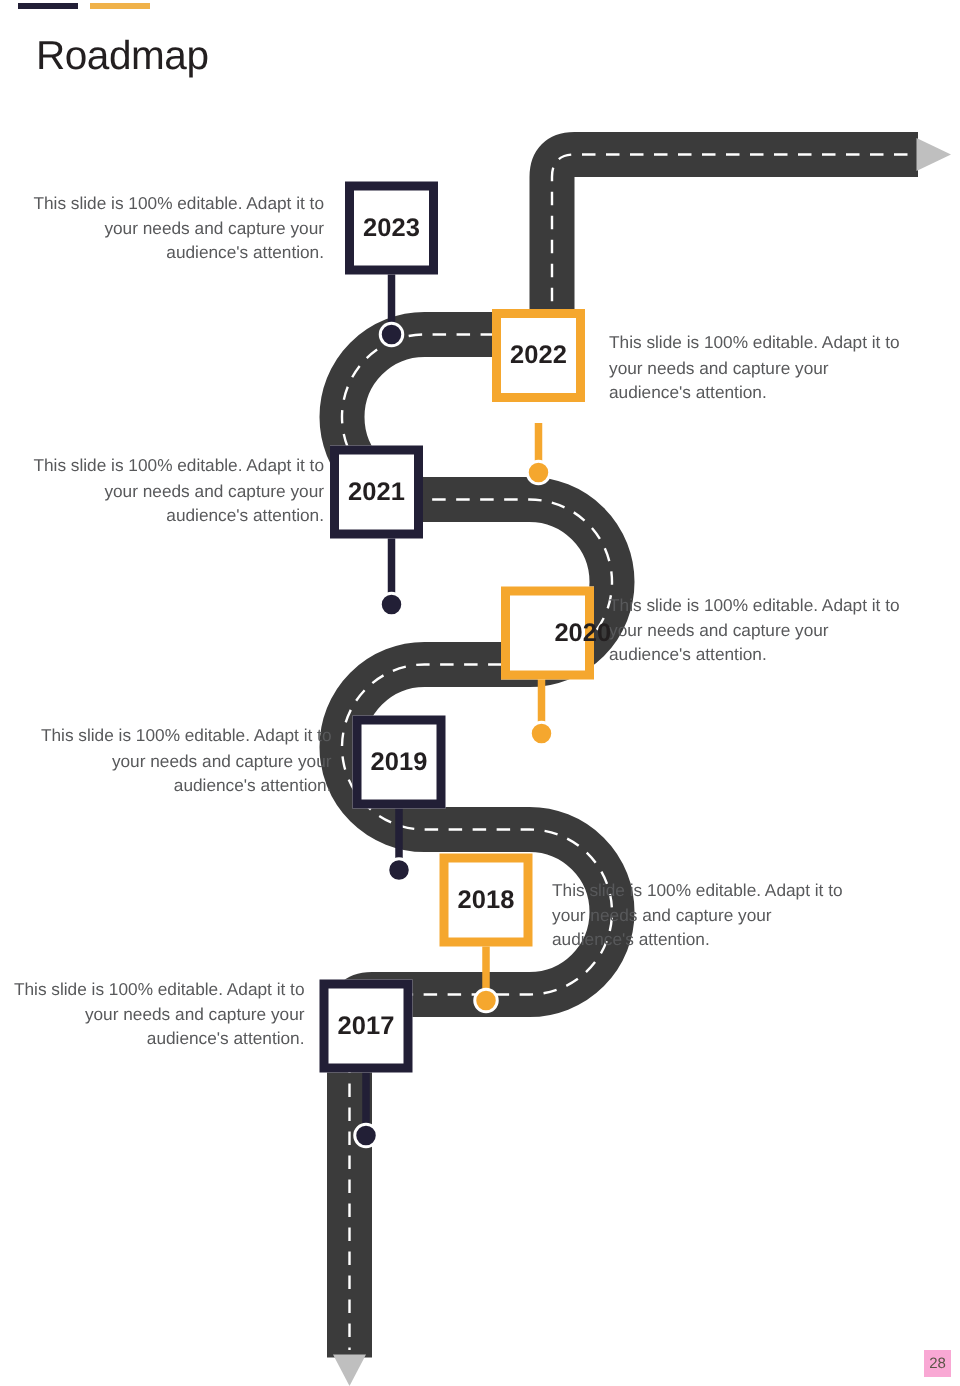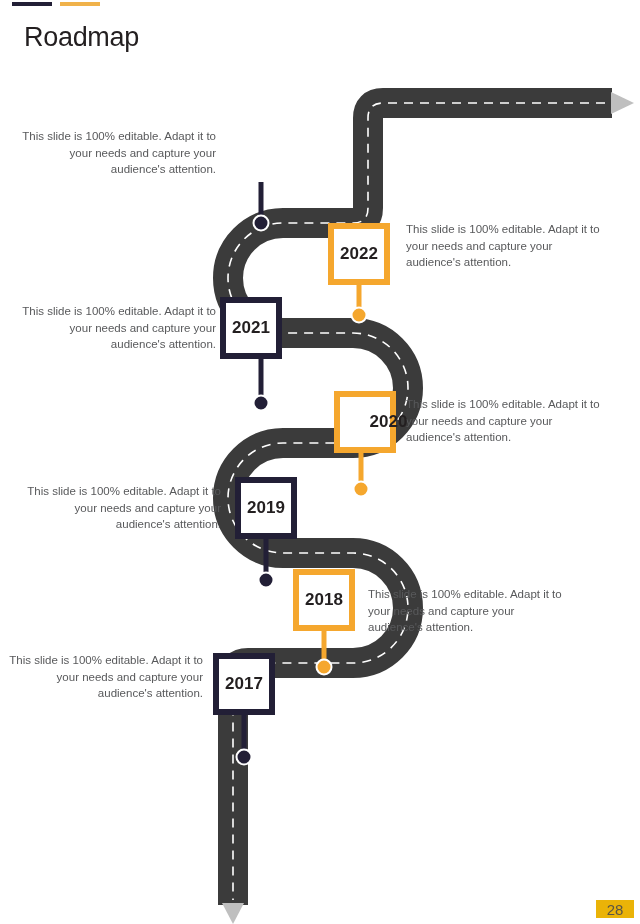--- a/index.html
+++ b/index.html
@@ -46,24 +46,24 @@
     font-size:11.5px;line-height:1.45;color:#58595b;
     width:194px;
     z-index:5;
   }
   .desc.right-al{text-align:right;}
   .desc.left-al{text-align:left;}
 
   
   .page-num{
     position:absolute;right:6px;bottom:6px;
-    width:38px;height:18px;
-    background:#eab308;
+    width:18px;height:18px;
+    background:#f9a8d4;
     display:flex;align-items:center;justify-content:center;
-    font-size:15px;color:#5a5446;
+    font-size:10px;color:#5a5446;
   }
 </style>
 </head>
 <body>
 
 <div class="slide">
 
   <div class="accent-wrap">
     <div class="accent-dark"></div>
     <div class="accent-orange"></div>
@@ -127,21 +127,24 @@
 
     <circle cx="261" cy="223" r="7.5" fill="#221f36" stroke="#ffffff" stroke-width="2"></circle>
     <circle cx="359" cy="315" r="7.5" fill="#f5a72e" stroke="#ffffff" stroke-width="2"></circle>
     <circle cx="261" cy="403" r="7.5" fill="#221f36" stroke="#ffffff" stroke-width="2"></circle>
     <circle cx="361" cy="489" r="7.5" fill="#f5a72e" stroke="#ffffff" stroke-width="2"></circle>
     <circle cx="266" cy="580" r="7.5" fill="#221f36" stroke="#ffffff" stroke-width="2"></circle>
     <circle cx="324" cy="667" r="7.5" fill="#f5a72e" stroke="#ffffff" stroke-width="2"></circle>
     <circle cx="244" cy="757" r="7.5" fill="#221f36" stroke="#ffffff" stroke-width="2"></circle>
   </svg>
 
-  <div class="ms-box orange" style="left:328px;top:223px;text-align:right;">
+  <div class="ms-box dark" style="left:230px;top:121px;">
+      <span>2023</span>
+    </div>
+  <div class="ms-box orange" style="left:328px;top:206px;text-align:right;">
       <span>2022</span>
     </div>
   <div class="ms-box dark" style="left:220px;top:297px;">
       <span>2021</span>
     </div>
   <div class="ms-box orange" style="left:334px;top:391px;padding-left:47px;">
       <span>2020</span>
     </div>
   <div class="ms-box dark" style="left:235px;top:477px;">
       <span>2019</span>

